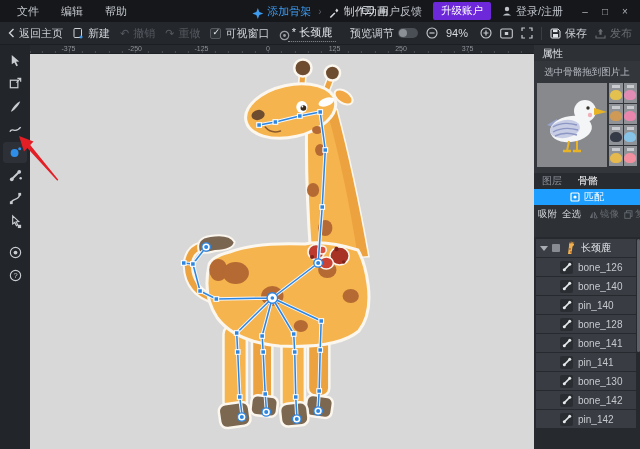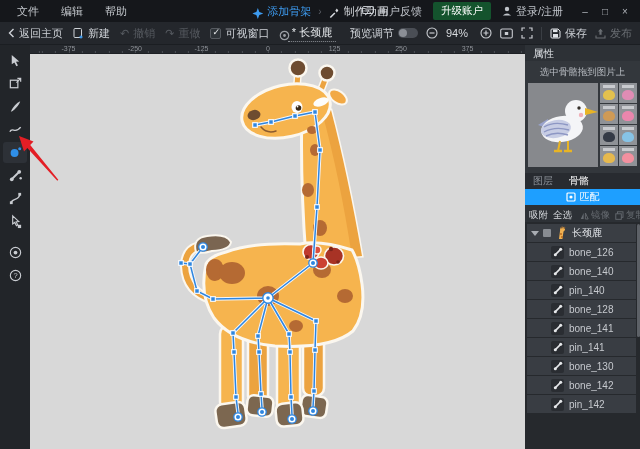--- a/index.html
+++ b/index.html
@@ -8,21 +8,21 @@
 svg{display:block}
 
 .menubar{height:22px;background:#15171b;display:flex;align-items:center;padding:0 6px;position:relative}
 .menu-item{padding:0 11px;color:#c2c6cb;cursor:default}
 .steps{position:absolute;left:50%;transform:translateX(-50%);display:flex;align-items:center;gap:7px;white-space:nowrap}
 .step{display:flex;align-items:flex-end;gap:4px}
 .step-1{color:#3d9bf0}.step-2{color:#d6d9dd}
 .step-sep{color:#5b5f66;font-size:10px}
 .menubar-right{margin-left:auto;display:flex;align-items:center;gap:11px}
 .mb-link{display:flex;align-items:center;gap:4px;color:#bfc3c9}
-.upgrade-btn{background:#14532d;color:#fff;padding:2px 8px;border-radius:2px;font-size:10.5px}
+.upgrade-btn{background:#6d28d9;color:#fff;padding:2px 8px;border-radius:2px;font-size:10.5px}
 .winbtns{display:flex;align-items:center;gap:2px;margin-left:2px}
 .winbtn{width:18px;text-align:center;color:#aeb2b8;font-size:10px}
 
 .toolbar{height:23px;background:#24272c;border-bottom:1px solid #1b1e22;display:flex;align-items:center;padding:0 8px;position:relative}
 .tb-left{display:flex;align-items:flex-end;gap:10px}
 .tb-item{display:flex;align-items:center;gap:4px;color:#cfd3d8}
 .tb-item.disabled{color:#565a60}
 .checkbox{width:11px;height:11px;background:#2e3338;border:1px solid #565a60;border-radius:2px;position:relative}
 .checkbox::after{content:"✓";position:absolute;left:1px;top:-2px;font-size:9px;color:#e8eaec}
 .doc-tab{position:absolute;left:312px;transform:translateX(-50%);color:#e4e7ea;border-bottom:1px dotted #8a8e94;padding:1px 4px;white-space:nowrap}
@@ -40,34 +40,34 @@
 .tool-gap{height:6px}
 .canvas-col{flex:1;display:flex;flex-direction:column;min-width:0}
 .ruler{height:9px;background:#26292e;border-bottom:1px solid #1d2024;position:relative;font-size:7px;color:#8e9298;
   background-image:repeating-linear-gradient(90deg,#4a4e54 0,#4a4e54 1px,transparent 1px,transparent 13.3px);
   background-position:11.9px 6px;background-repeat:repeat-x;background-size:auto 3px}
 .ruler-num{position:absolute;top:0;transform:translateX(-50%);letter-spacing:0}
 .stage{flex:1;background:#d8d8d8;position:relative}
 .stage svg.art{position:absolute;left:0;top:0;width:100%;height:100%}
 .overlay-arrow{position:absolute;left:0;top:0;width:640px;height:404px;pointer-events:none;z-index:6}
 
-.rightpanel{width:115px;background:#33373c;display:flex;flex-direction:column;flex:none;font-size:10px}
+.rightpanel{width:106px;background:#33373c;display:flex;flex-direction:column;flex:none;font-size:10px}
 .panel-title{height:16px;line-height:16px;padding-left:8px;color:#dfe2e6;font-size:10.5px;background:#2d3136}
 .hint{text-align:center;color:#b9bdc3;padding:5px 0 4px;font-size:9.5px;white-space:nowrap}
 .preview-row{display:flex;padding:0 3px;gap:2px}
 .preview-big{width:70px;height:84px;background:#87898d;flex:none;overflow:hidden}
 .thumb-grid{flex:1;display:grid;grid-template-columns:1fr 1fr;gap:1px;align-content:start}
 .thumb{height:20px;background:#8f9297;position:relative;overflow:hidden}
 .thumb-label{height:3px;background:#c9cbcf;margin:2px 3px 0}
 .thumb-blob{width:12px;height:10px;border-radius:55% 55% 45% 45%;margin:2px auto 0}
 .panel-tabs{display:flex;margin-top:6px;height:16px;background:#282b30;align-items:center}
 .ptab{padding:0 8px;color:#8e939a}
 .ptab.active{color:#fff}
 .match-bar{height:16px;background:#1e9fff;color:#fff;display:flex;align-items:center;justify-content:center;gap:4px}
-.actions{display:flex;align-items:flex-start;height:17px;padding:4px 3px;gap:3px;background:#2d3136;font-size:9.5px;white-space:nowrap}
+.actions{display:flex;align-items:flex-end;height:17px;padding:16px 3px;gap:3px;background:#2d3136;font-size:9.5px;white-space:nowrap}
 .act{display:flex;align-items:center;gap:2px;padding:0 1px;color:#d6d9dd}
 .act.disabled{color:#666b71}
 .act-sep{width:1px;height:10px;background:#44484e}
 .bone-list{flex:1;background:#26292d;padding:2px 4px 0 2px;position:relative;overflow:hidden}
 .bone-root{height:18px;background:#3a3e44;display:flex;align-items:center;gap:4px;padding:0 4px;margin-bottom:1px;color:#e2e5e9}
 .caret{width:0;height:0;border-left:4px solid transparent;border-right:4px solid transparent;border-top:5px solid #a9adb3}
 .root-check{width:8px;height:8px;background:#888c92;border-radius:1px}
 .bone-row{height:18px;background:#393d43;margin-bottom:1px;display:flex;align-items:center;padding-left:24px;gap:5px;color:#c6c9ce}
 .bone-ic{width:13px;height:13px;background:#2a2d32;border-radius:2px;display:flex;align-items:center;justify-content:center}
 .scroll-thumb{position:absolute;right:0;top:2px;width:3px;height:113px;background:#5d6167;border-radius:2px}

